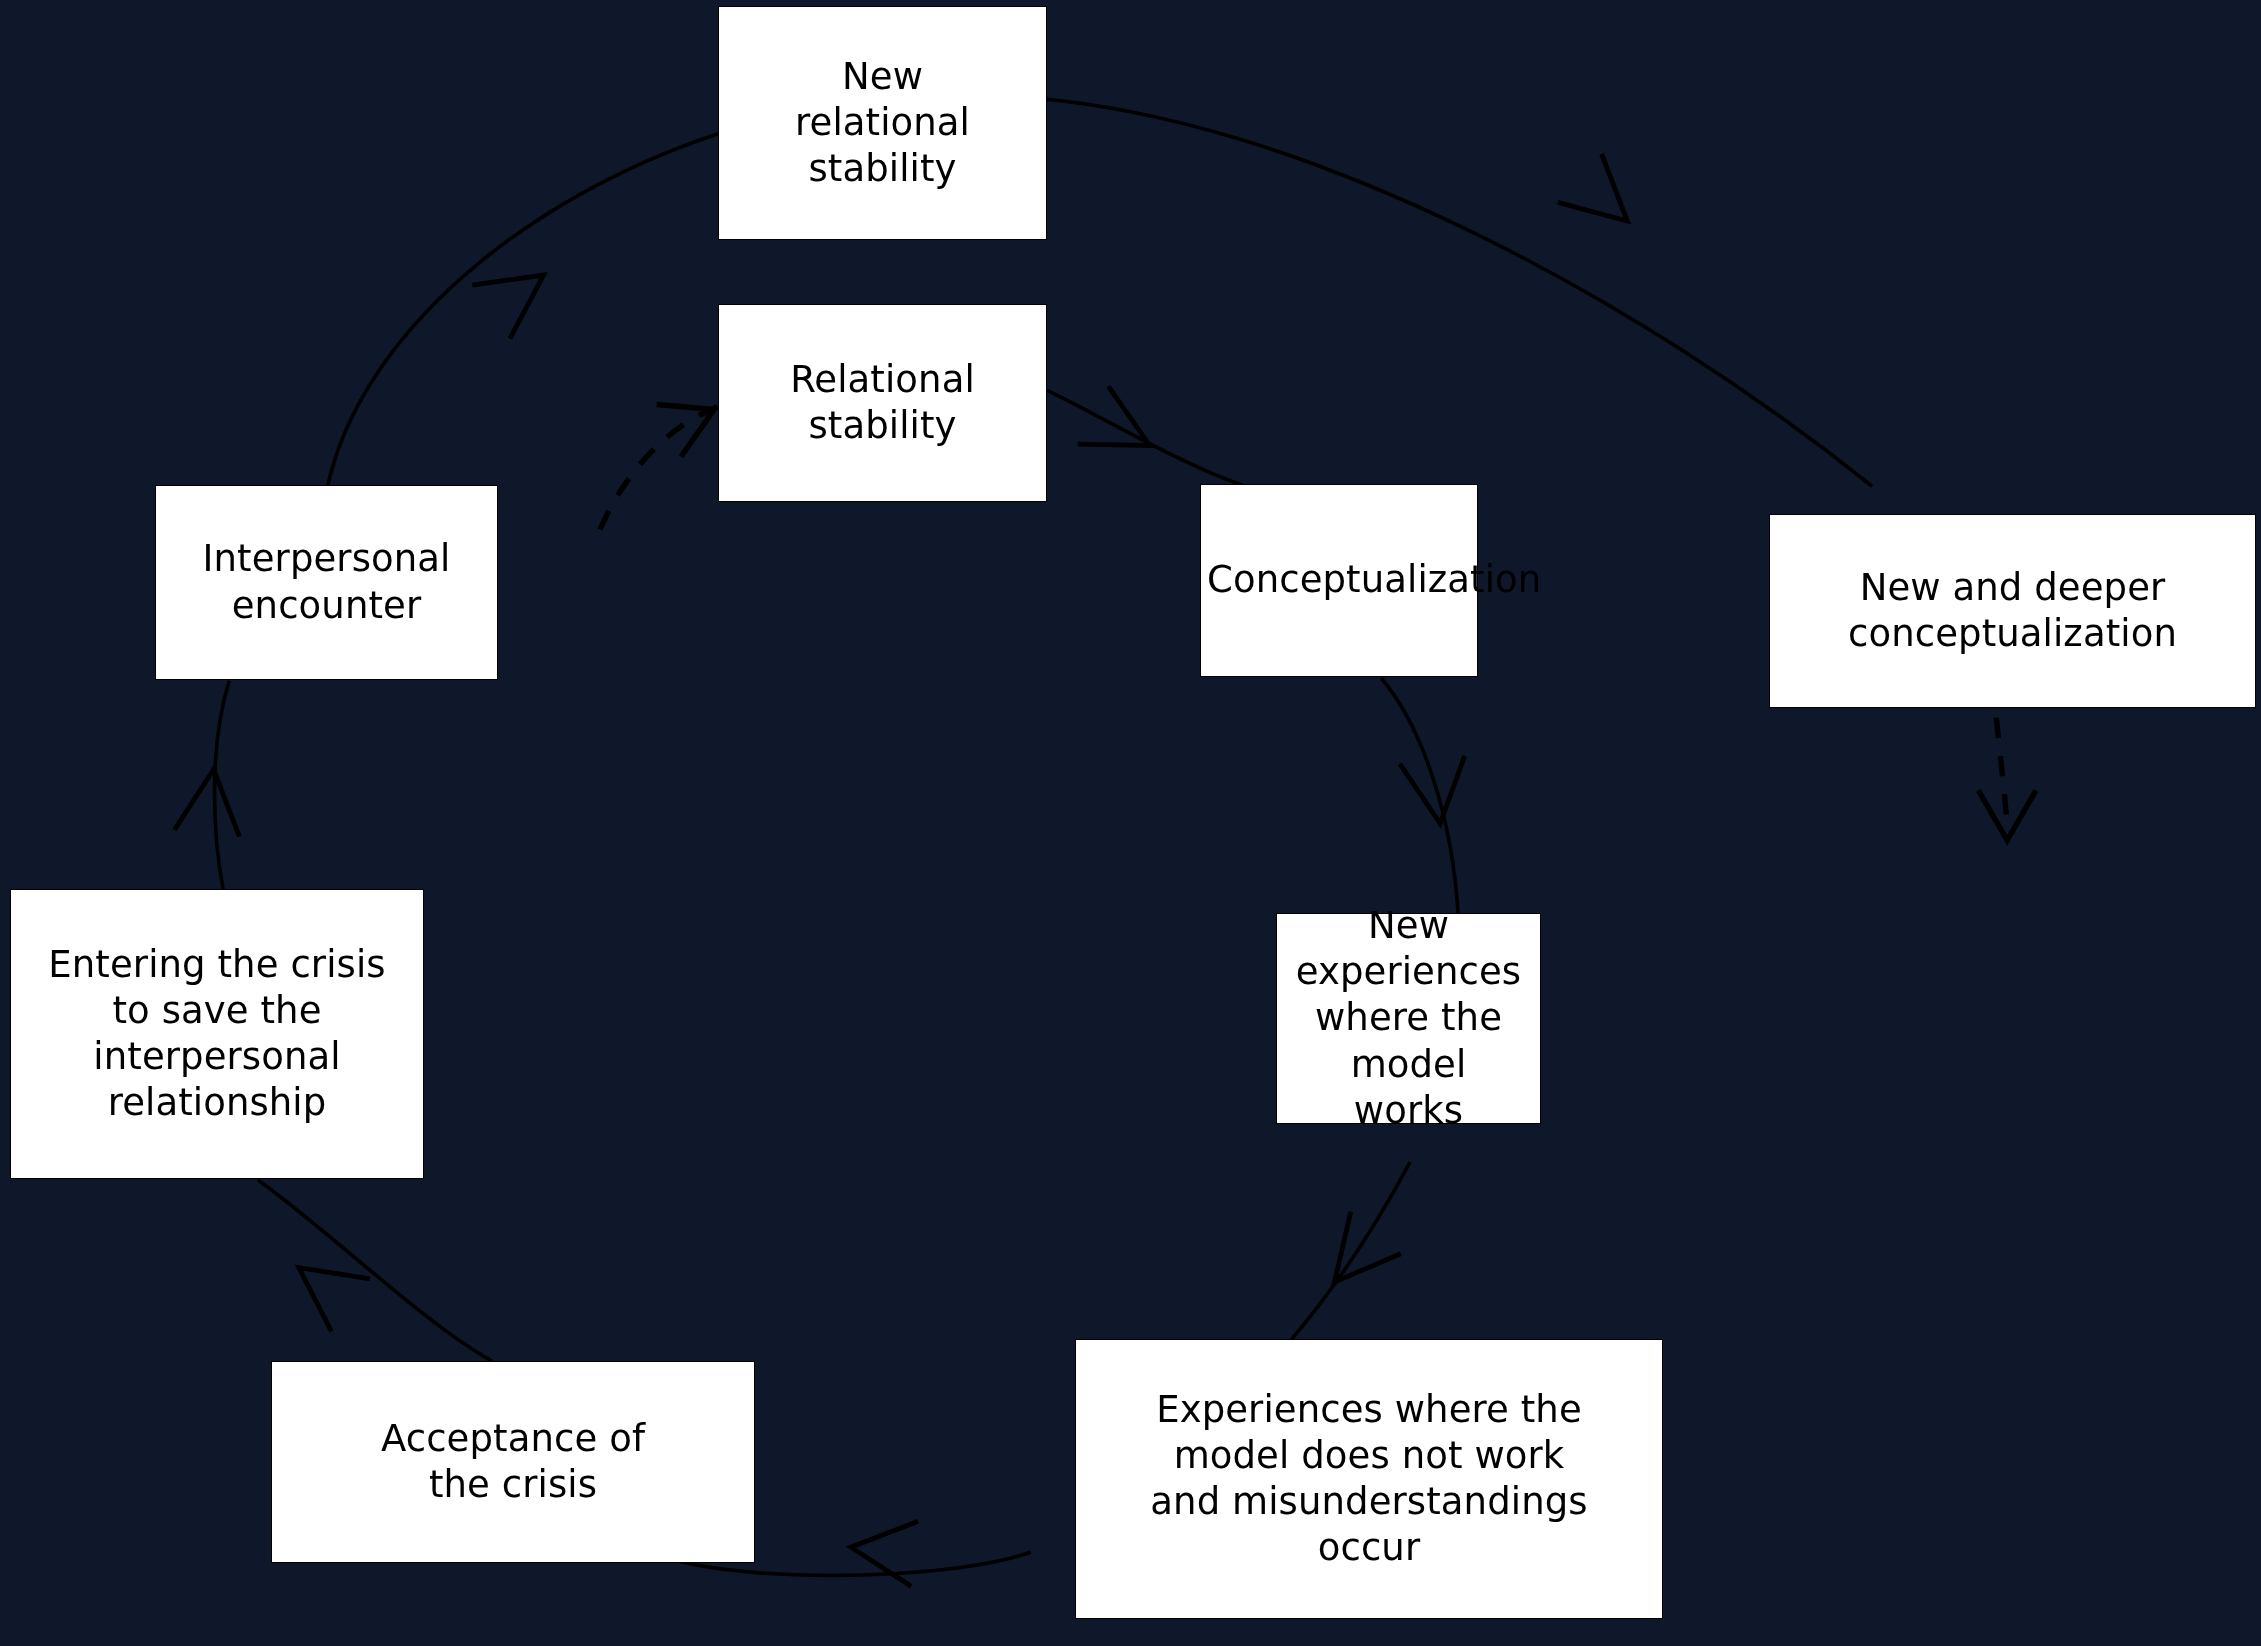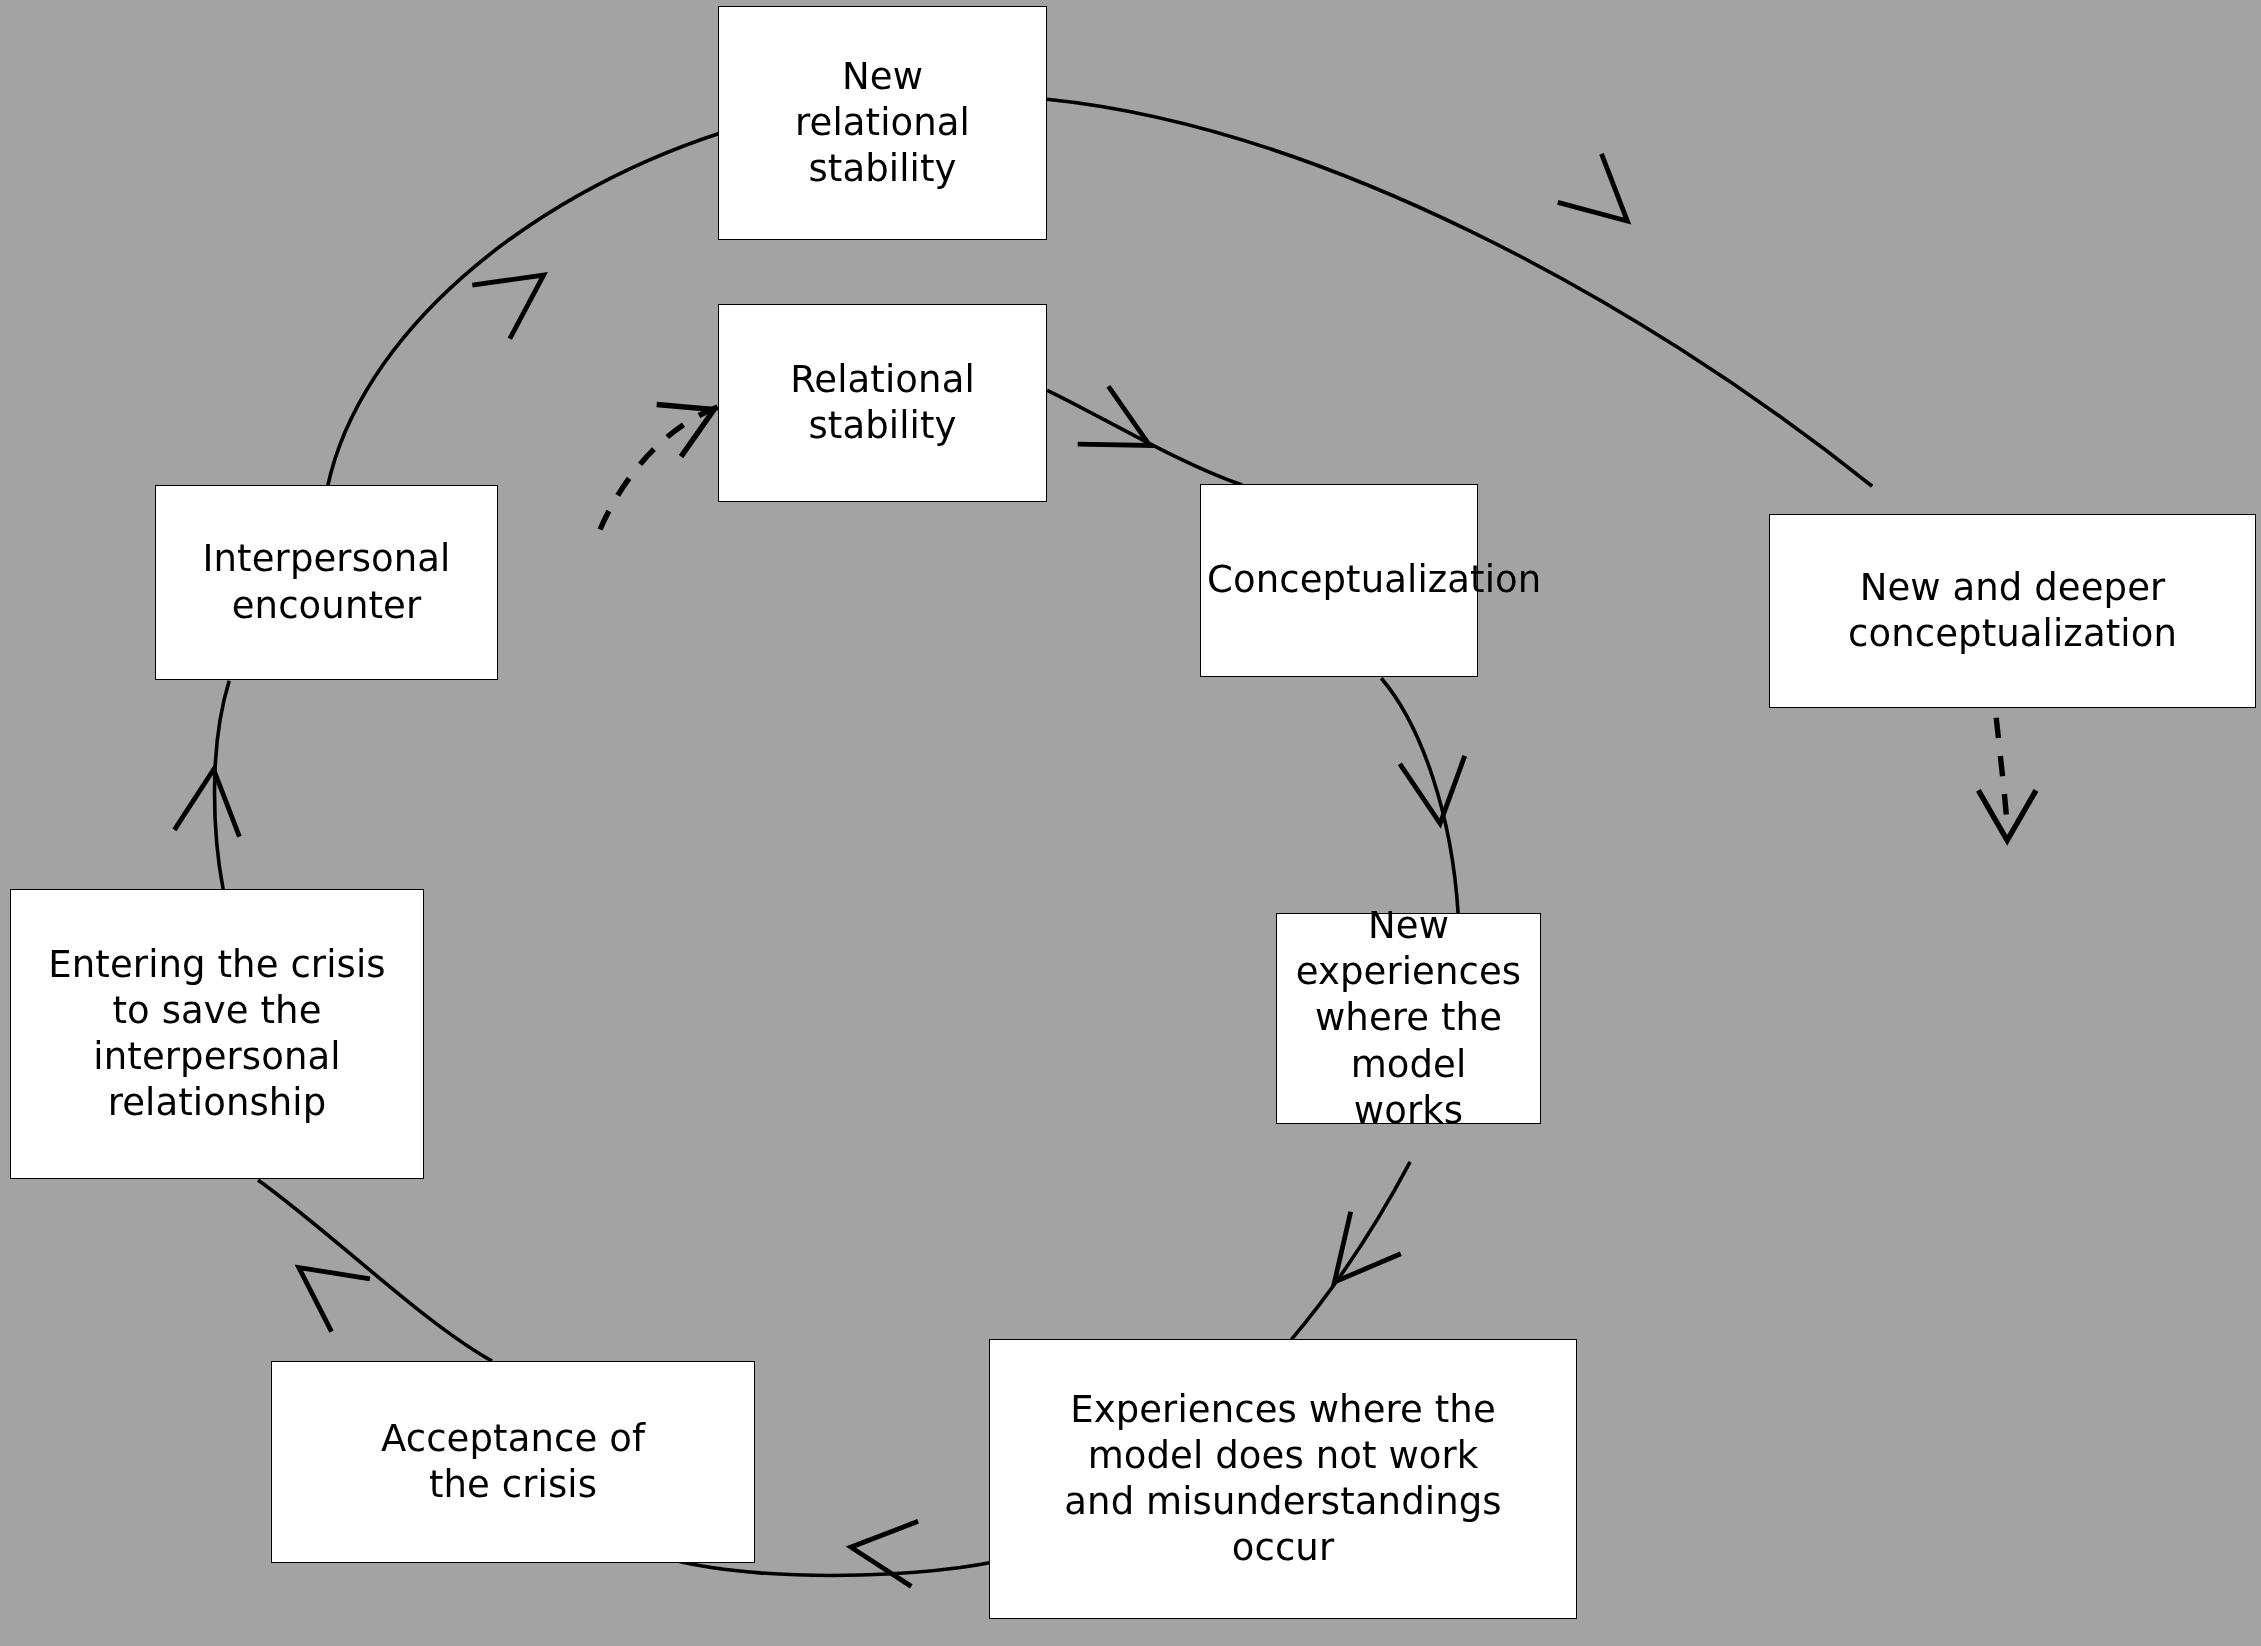--- a/index.html
+++ b/index.html
@@ -5,21 +5,21 @@
 <style>
   html, body {
     margin: 0;
     padding: 0;
     background: #ffffff;
   }
   #canvas {
     position: relative;
     width: 2261px;
     height: 1647px;
-    background: #a3a3a3;
+    background: #0f172a;
     overflow: hidden;
     font-family: "DejaVu Sans", "Liberation Sans", sans-serif;
   }
   #edges {
     position: absolute;
     left: 0;
     top: 0;
     width: 2261px;
     height: 1647px;
   }
@@ -108,21 +108,21 @@
       <div class="node" style="left: 10px; top: 889px; width: 414px; height: 290px; border-color: rgb(0, 0, 0);">
         <span class="node-label">Entering the crisis
 to save the
 interpersonal
 relationship</span>
       </div>
       <div class="node" style="left: 271px; top: 1361px; width: 484px; height: 202px; border-color: rgb(0, 0, 0); justify-content: flex-end;">
         <span class="node-label">Acceptance of
 the crisis</span>
       </div>
-      <div class="node" style="left: 989px; top: 1339px; width: 588px; height: 280px; border-color: rgb(0, 0, 0);">
+      <div class="node" style="left: 1075px; top: 1339px; width: 588px; height: 280px; border-color: rgb(0, 0, 0);">
         <span class="node-label">Experiences where the
 model does not work
 and misunderstandings
 occur</span>
       </div>
       <div class="node" style="left: 1276px; top: 913px; width: 265px; height: 211px; border-color: rgb(0, 0, 0);">
         <span class="node-label">New experiences
 where the model
 works</span>
       </div>

